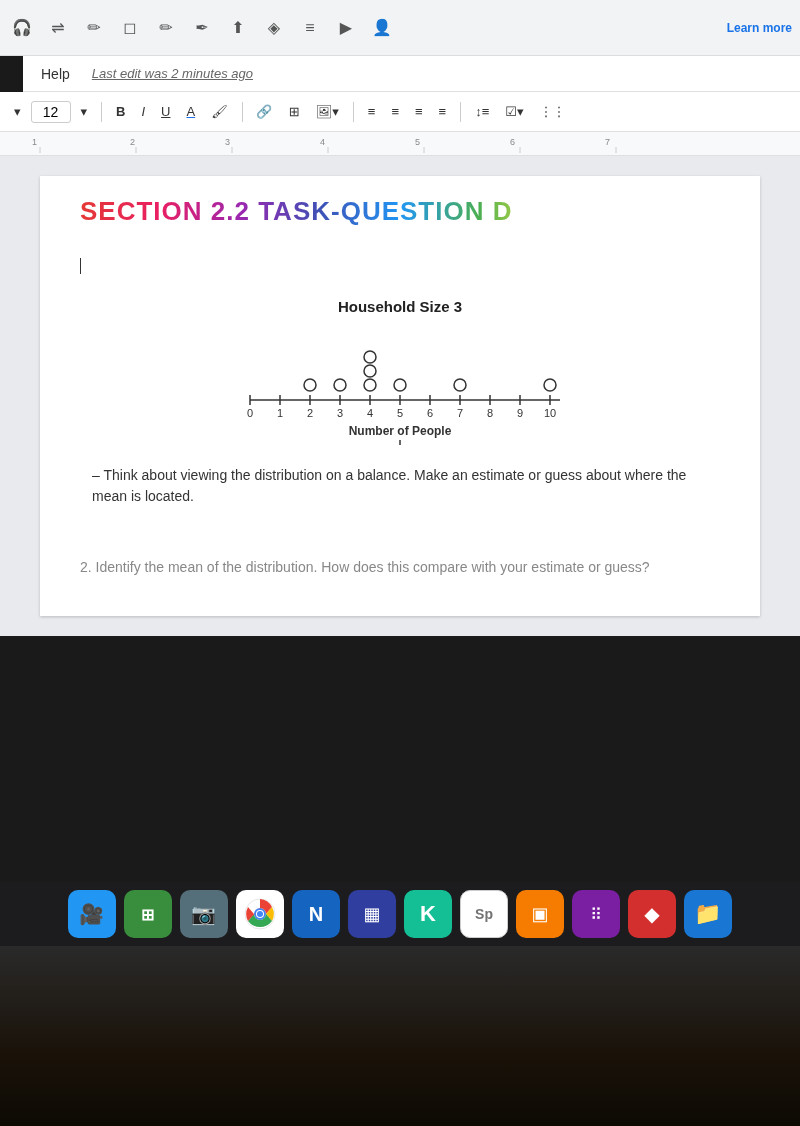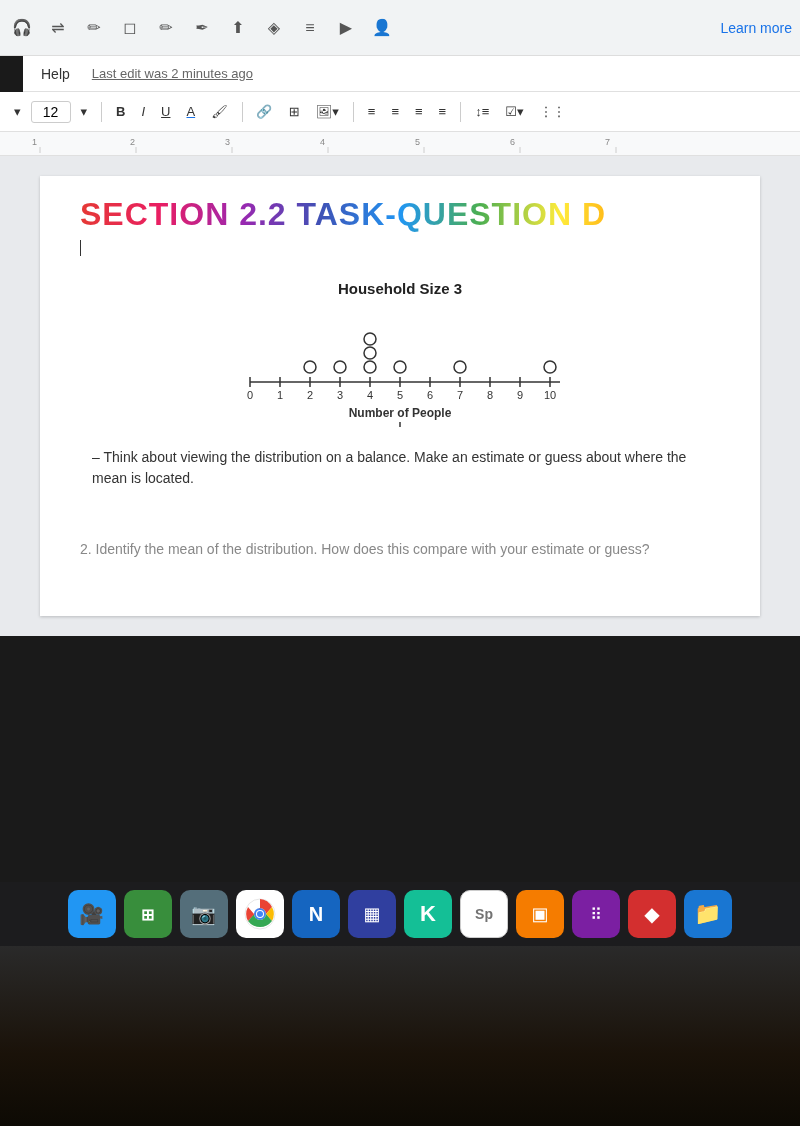--- a/index.html
+++ b/index.html
@@ -22,23 +22,24 @@
       align-items: center;
       justify-content: center;
       cursor: pointer;
       border-radius: 4px;
       font-size: 16px;
       color: #555;
     }
     .learn-more-btn {
       margin-left: auto;
       color: #1a73e8;
-      font-size: 14px;
+      font-size: 12px;
       cursor: pointer;
       white-space: nowrap;
+      font-weight: bold;
     }
 
     
     .menu-bar {
       background: #fff;
       height: 36px;
       display: flex;
       align-items: center;
       padding: 0 12px;
       gap: 16px;
@@ -50,20 +51,21 @@
       cursor: pointer;
       color: #333;
       padding: 4px 6px;
       border-radius: 3px;
     }
     .last-edit {
       color: #666;
       font-size: 13px;
       text-decoration: underline;
       cursor: pointer;
+      font-style: italic;
     }
 
     
     .format-toolbar {
       background: #fff;
       height: 40px;
       display: flex;
       align-items: center;
       padding: 0 8px;
       gap: 4px;
@@ -304,24 +306,24 @@
       <line x1="520" y1="18" x2="520" y2="24" stroke="#ccc" stroke-width="1"></line>
       <line x1="616" y1="18" x2="616" y2="24" stroke="#ccc" stroke-width="1"></line>
     </svg>
   </div>
 </div>
 
 <div class="document-area">
   <div class="document-page">
 
     <div class="section-title" style="
-      font-size: 32px;
+      font-size: 26px;
       font-weight: 900;
       letter-spacing: 1px;
-      margin-bottom: 4px;
+      margin-bottom: 28px;
       font-family: 'Comic Sans MS', cursive, sans-serif;
       background: linear-gradient(90deg, #e53935, #e91e63, #9c27b0, #3f51b5, #2196f3, #4caf50, #ffeb3b, #ff9800, #e53935);
       -webkit-background-clip: text;
       -webkit-text-fill-color: transparent;
       background-clip: text;
       overflow: hidden;
       white-space: nowrap;
     ">SECTION 2.2 TASK-QUESTION D</div>
 
     <div class="body-text">

